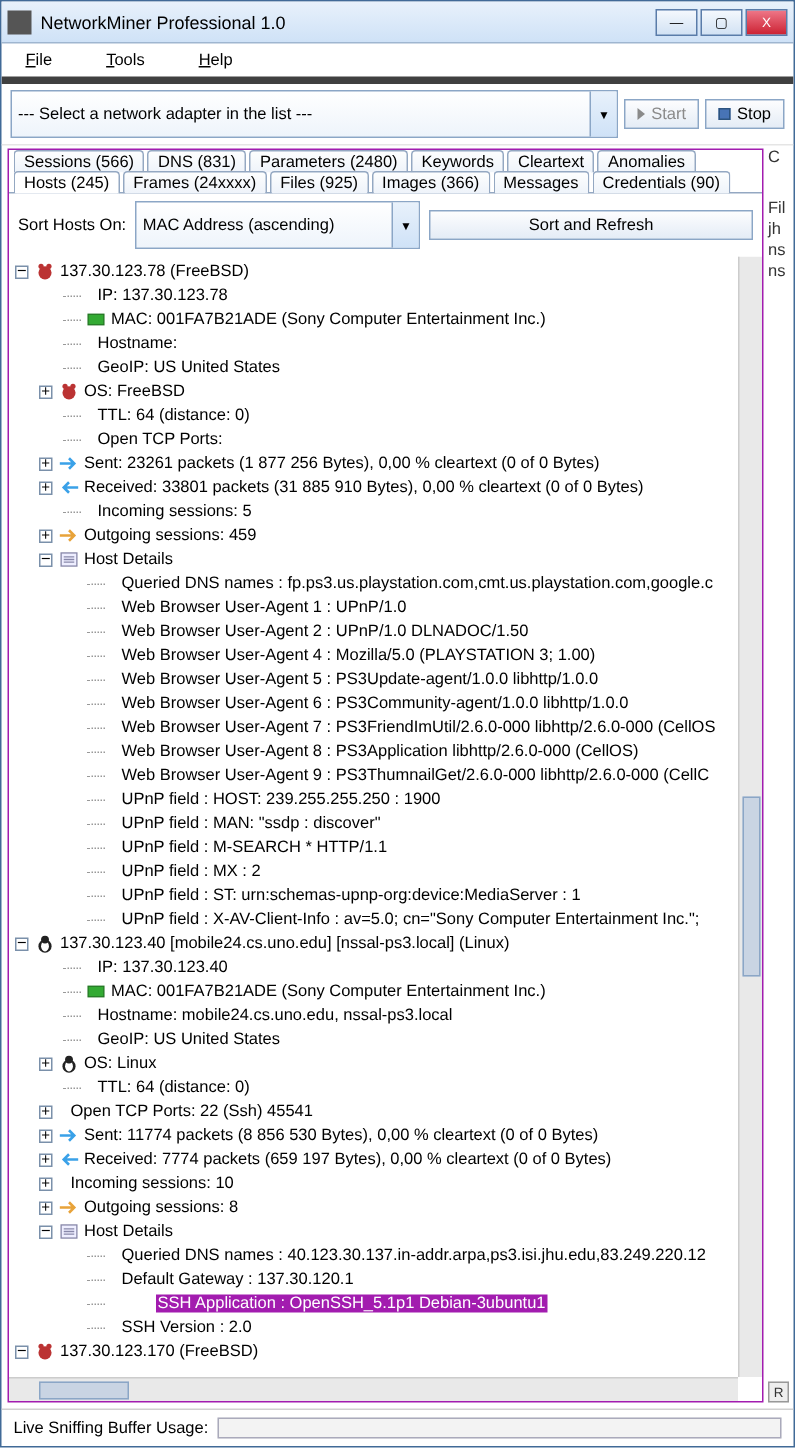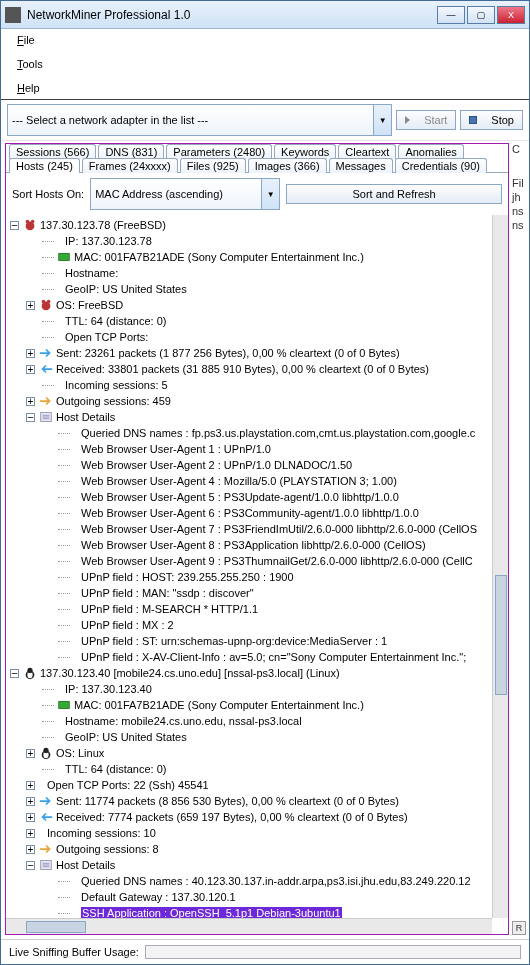--- a/index.html
+++ b/index.html
@@ -32,21 +32,21 @@
   .winbtns { display: flex; gap: 2px; }
   .winbtn {
     width: 28px; height: 18px;
     border: 1px solid #5a7ca9;
     background: linear-gradient(#f4f8fd,#d2e2f4);
     display: flex; align-items: center; justify-content: center;
     font-size: 9px;
   }
   .winbtn.close { background: linear-gradient(#e78,#c23); color:#fff;}
   
-  .menubar { display: flex; gap: 8px; padding: 3px 8px; border-bottom:1px solid #404040;flex-direction:column;}
+  .menubar { display: flex; gap: 20px; padding: 3px 8px; border-bottom:5px solid #404040;}
   .menuitem { padding: 2px 8px; }
   .menuitem u { text-decoration: underline; }
   
   .adapterrow {
     display: flex; gap: 4px; padding: 4px 6px; align-items: center;
     border-bottom: 1px solid #e5e5e5;
   }
   .combo {
     flex: 1;
     border: 1px solid #8ba6c6;
@@ -56,21 +56,21 @@
   }
   .combo .dropbtn {
     position: absolute; right: 0; top: 0; bottom: 0; width: 18px;
     border-left: 1px solid #8ba6c6;
     background: linear-gradient(#e8f1fb,#cfe2f7);
     display:flex;align-items:center;justify-content:center;font-size:8px;
   }
   .btn {
     height: 20px; border: 1px solid #8ba6c6;
     background: linear-gradient(#fdfdfe,#e4ecf6);
-    padding: 0 8px; display:flex;align-items:center;gap:14px;
+    padding: 0 8px; display:flex;align-items:center;gap:4px;
   }
   .btn.disabled { color:#8a8a8a; }
   .tri-right { width:0;height:0;border-top:4px solid transparent;border-bottom:4px solid transparent;border-left:5px solid #8a8a8a;}
   .sq { width:8px;height:8px;background:#4874b6;border:1px solid #2c537f;}
   
   .workarea {
     flex: 1; display:flex; position:relative; overflow:hidden;
     padding: 2px 4px 4px 4px;
   }
   .leftpane { flex:1; display:flex; flex-direction:column; overflow:hidden; border:1px solid #a21caf;}
@@ -117,21 +117,21 @@
     align-items:center;justify-content:center;font-size:9px;line-height:7px;
     margin-right:4px; cursor:pointer; background:#fff;
   }
   .box.minus::after { content:"−"; font-size:11px; line-height:7px; }
   .box.plus::after  { content:"+"; font-size:10px; line-height:7px; }
   .dots { display:inline-block; width:12px; height:1px; border-top:1px dotted #999; vertical-align:middle; margin-right:3px;}
   .ic { width:14px;height:14px; display:inline-flex;align-items:center;justify-content:center;margin-right:3px;}
   .ic svg { width:14px;height:14px; }
   .nic { width:8px; display:inline-block;}
   .lab { }
-  .sel { background:#6d28d9; color:#fff; padding:0 1px; }
+  .sel { background:#a21caf; color:#fff; padding:0 1px;margin-left:23px; }
   
   .hscroll {
     position:absolute; left:0; right:16px; bottom:0; height:16px;
     background:#e9e9e9; border-top:1px solid #ccc;
     display:flex;align-items:center;
   }
   .hscroll .thumb { height:12px; background:#c9d4e3; border:1px solid #8ba6c6; width:60px; margin-left:20px;}
   .vscroll {
     position:absolute; right:0; top:0; bottom:16px; width:16px;
     background:#e9e9e9; border-left:1px solid #ccc;

